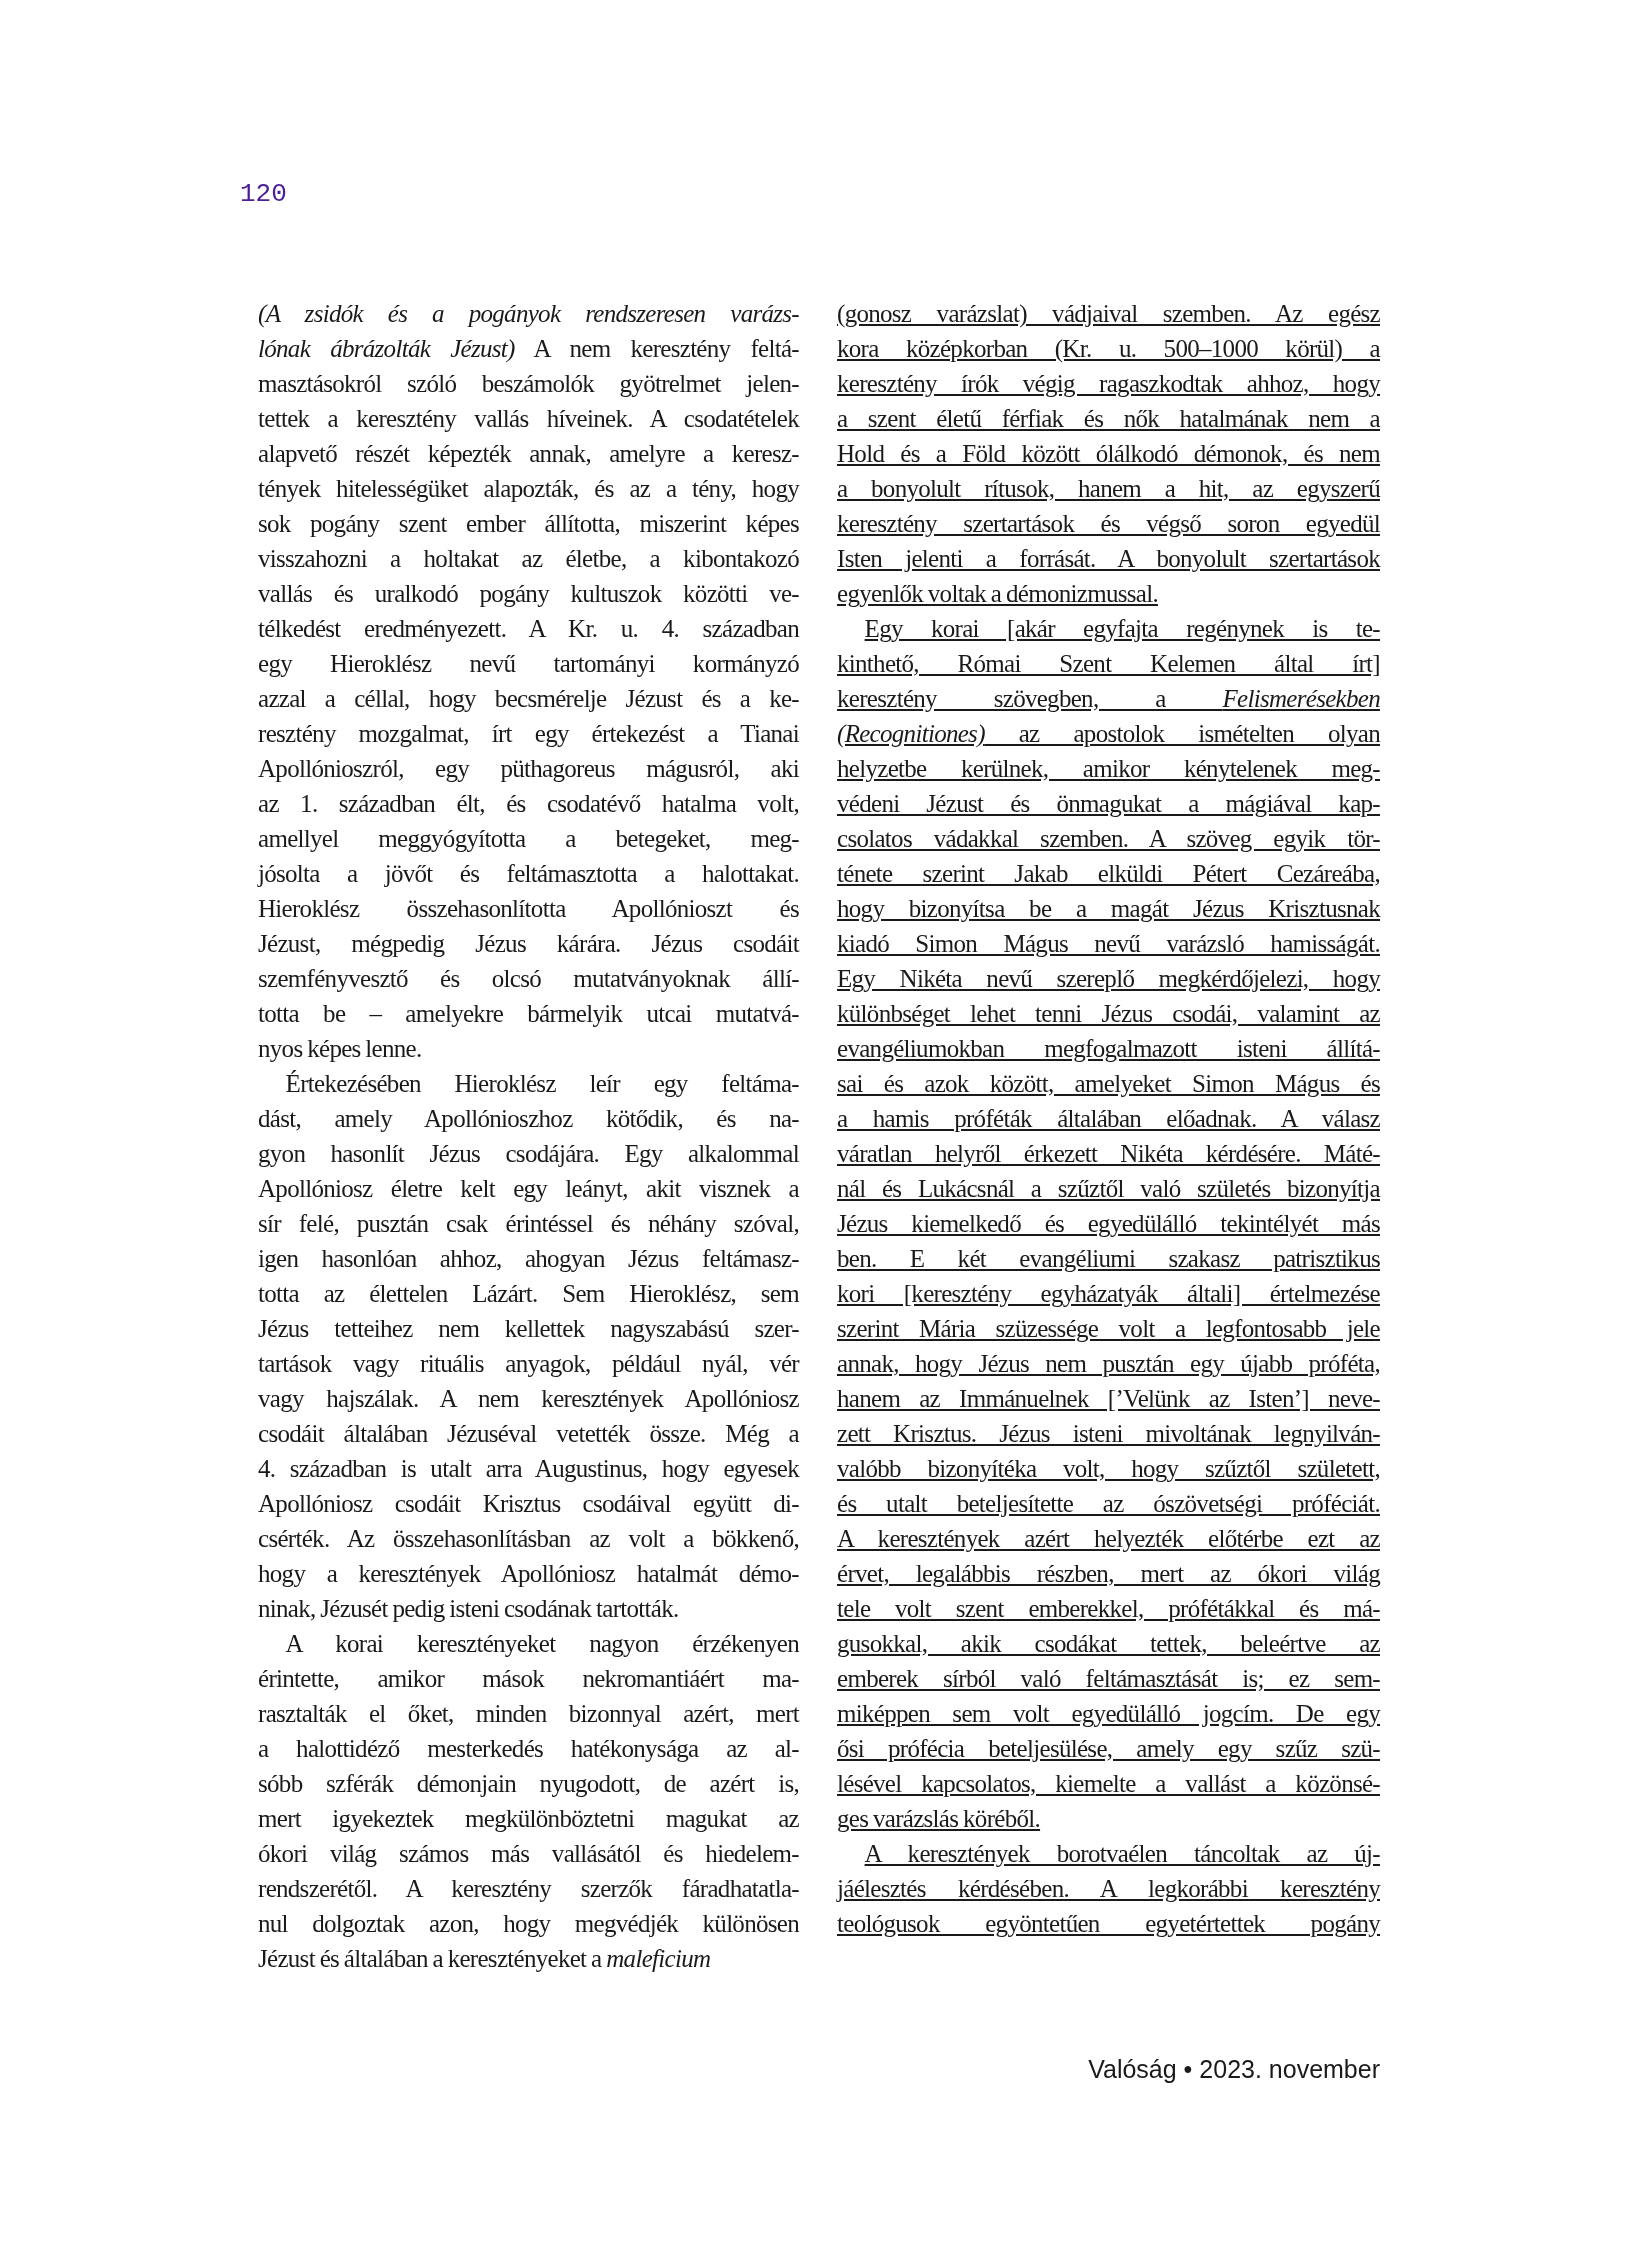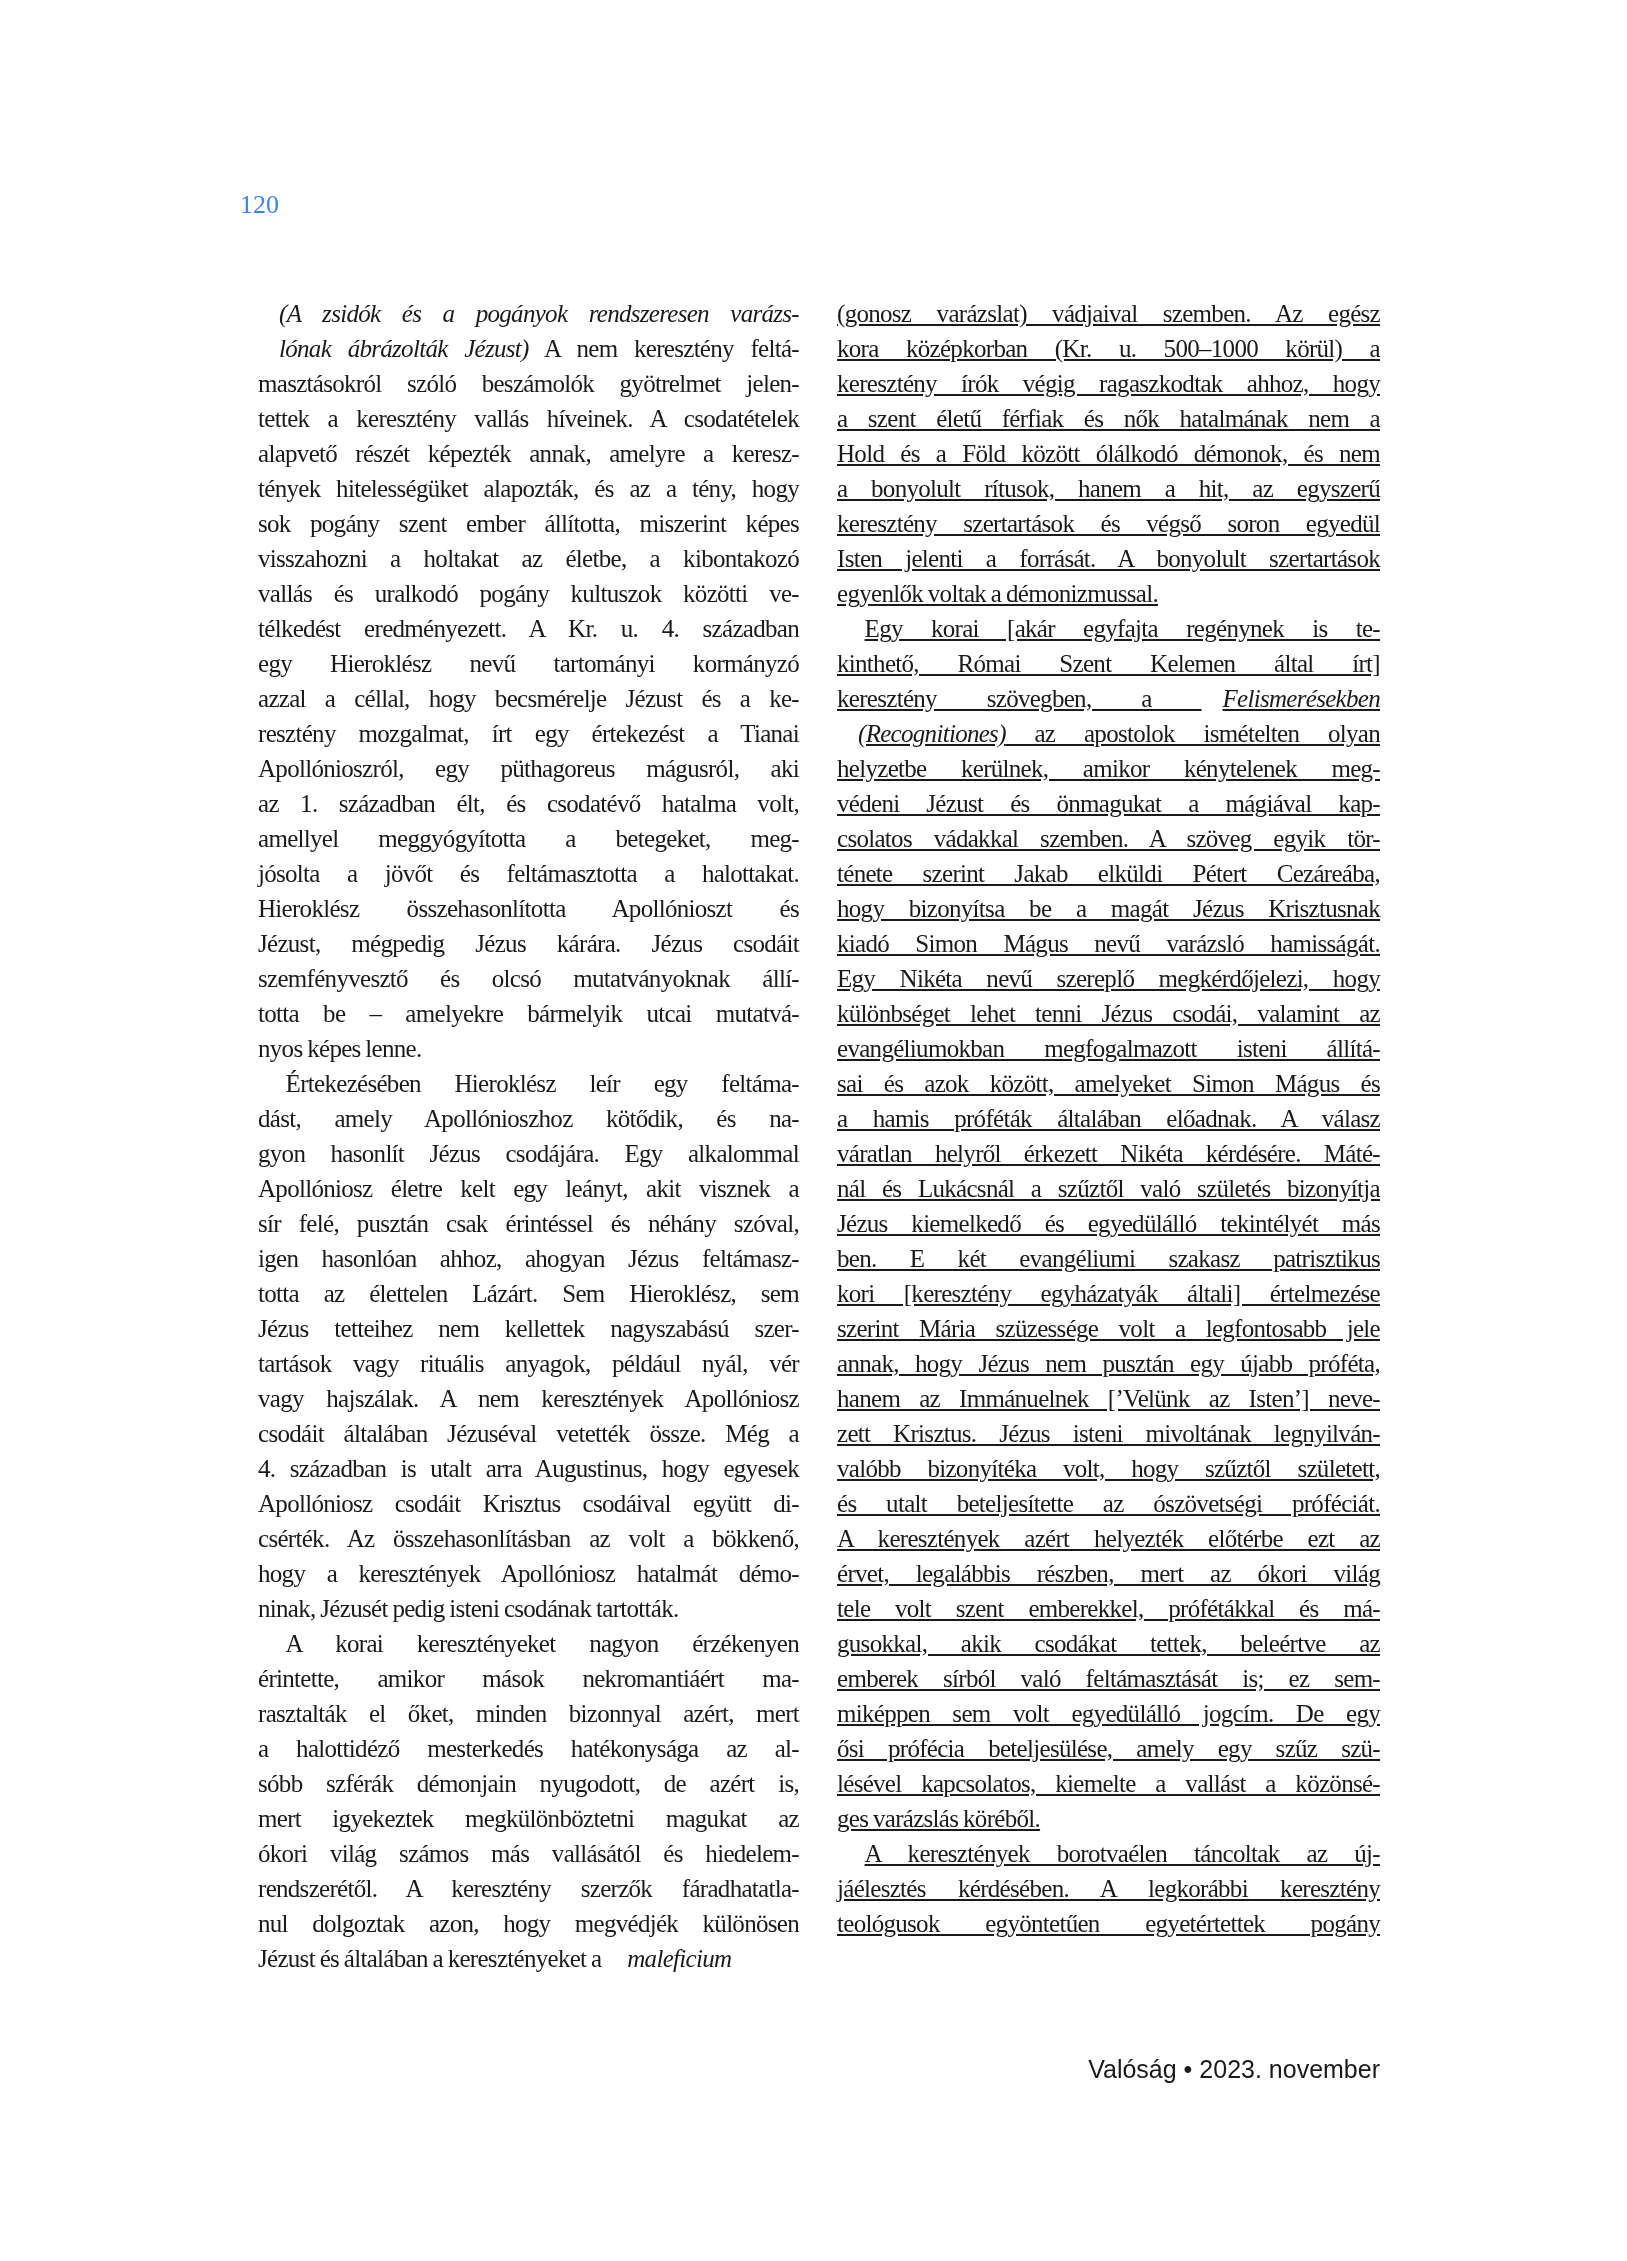--- a/index.html
+++ b/index.html
@@ -10,25 +10,25 @@
   body {
     width: 1628px;
     height: 2261px;
     position: relative;
     overflow: hidden;
     color: #1a1a1a;
   }
   .page-number {
     position: absolute;
     left: 240px;
-    top: 189px;
-    font-family: Liberation Serif, serif;
+    top: 179px;
+    font-family: Liberation Mono, monospace;
     font-size: 26px;
     line-height: 31px;
-    color: #3b82f6;
+    color: #4c1d95;
   }
   .column {
     position: absolute;
     top: 296px;
     font-family: "Liberation Serif", serif;
     font-size: 25px;
     line-height: 35px;
     letter-spacing: -0.7px;
     word-spacing: -0.8px;
   }
@@ -41,21 +41,21 @@
     text-align-last: justify;
     height: 35px;
     overflow: visible;
   }
   .line.last {
     text-align-last: left;
   }
   .line.indent {
     padding-left: 27.6px;
   }
-  .it { font-style: italic; margin-left: 21px; }
+  .it { font-style: italic; }
   .footer {
     position: absolute;
     right: 248px;
     top: 2054px;
     font-family: "Liberation Sans", sans-serif;
     font-size: 25px;
     line-height: 31px;
     color: #1a1a1a;
     text-align: right;
   }

